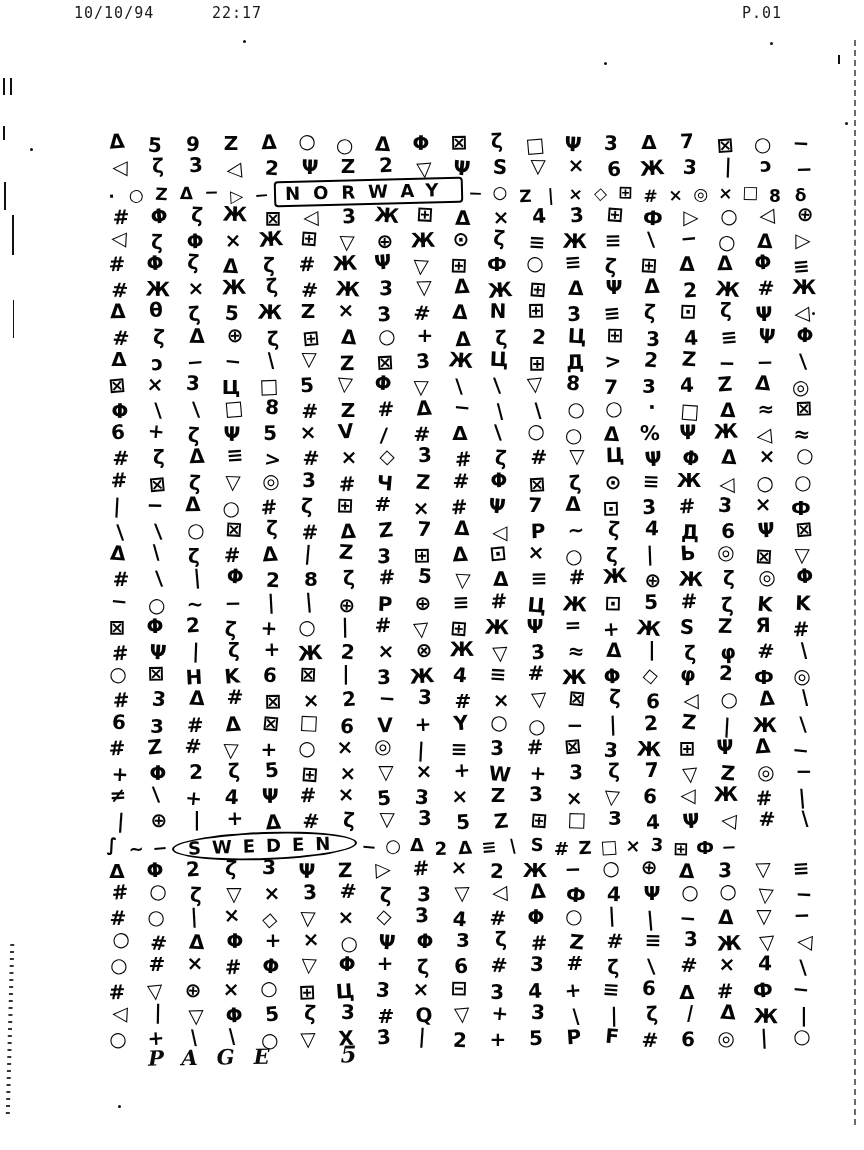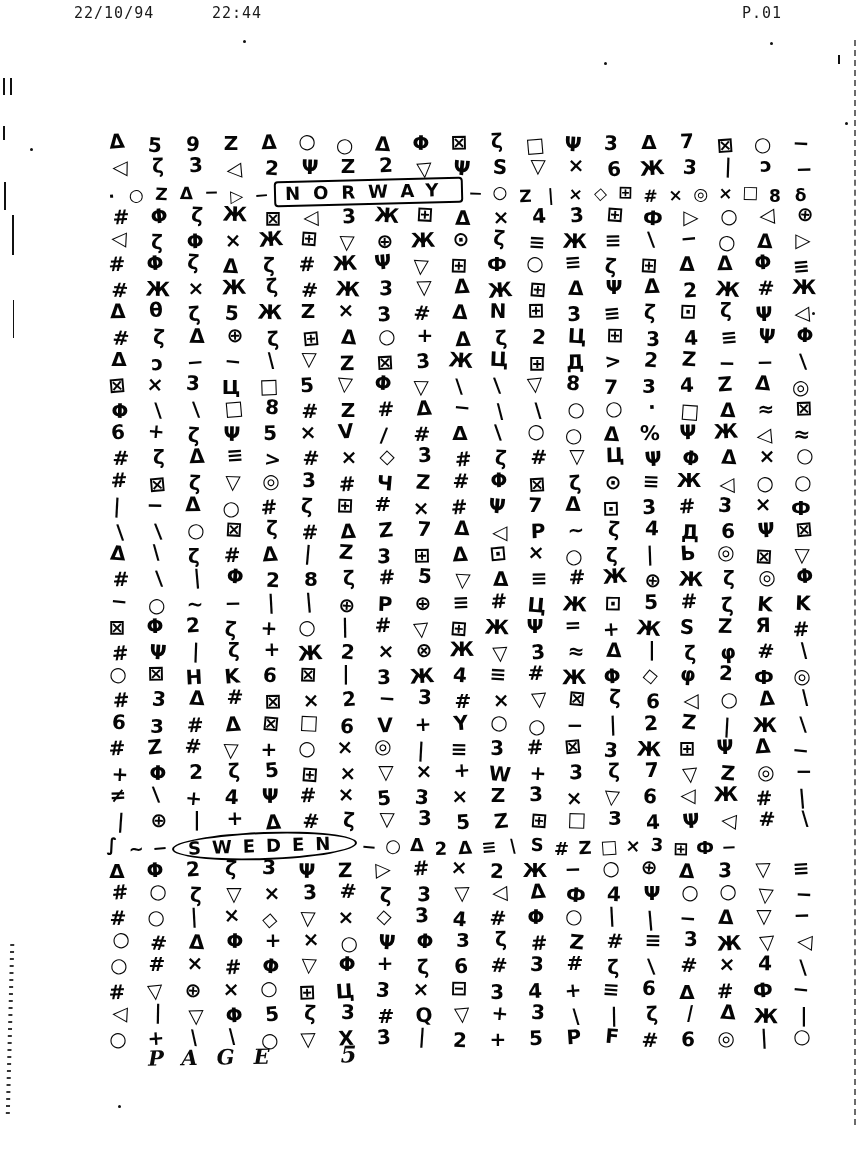--- a/index.html
+++ b/index.html
@@ -39,22 +39,22 @@
      border-right:2px dashed #3a3a3a;opacity:.75;}
   .left-dots{position:absolute;left:8px;top:944px;width:4px;height:172px;opacity:.85;
      background:repeating-linear-gradient(#111 0 2px,transparent 2px 7px);transform:rotate(1.5deg);}
 </style>
 </head>
 <body>
 
 <div class="page">
 
   <div class="fax-header">
-    <span class="fh-date">22/10/94</span>
-    <span class="fh-time">22:44</span>
+    <span class="fh-date">10/10/94</span>
+    <span class="fh-time">22:17</span>
     <span class="fh-page">P.01</span>
   </div>
 
   <div class="sheet">
     <div class="row" style="transform: translateX(-2px);"><span class="syms"><span class="g" style="transform: rotate(-5deg) translateY(-2px);">Δ</span><span class="g" style="transform: rotate(4deg) translateY(2px);">5</span><span class="g" style="transform: rotate(2deg) translateY(1px);">9</span><span class="g" style="transform: rotate(0deg) translateY(0px);">Z</span><span class="g" style="transform: rotate(-2deg) translateY(-1px);">Δ</span><span class="g" style="transform: rotate(-4deg) translateY(-2px);">○</span><span class="g" style="transform: rotate(5deg) translateY(2px);">○</span><span class="g" style="transform: rotate(3deg) translateY(1px);">Δ</span><span class="g" style="transform: rotate(1deg) translateY(0px);">Φ</span><span class="g" style="transform: rotate(-1deg) translateY(-1px);">⊠</span><span class="g" style="transform: rotate(-3deg) translateY(-2px);">ζ</span><span class="g" style="transform: rotate(-5deg) translateY(2px);">□</span><span class="g" style="transform: rotate(4deg) translateY(1px);">Ψ</span><span class="g" style="transform: rotate(2deg) translateY(0px);">3</span><span class="g" style="transform: rotate(0deg) translateY(-1px);">Δ</span><span class="g" style="transform: rotate(-2deg) translateY(-2px);">7</span><span class="g" style="transform: rotate(-4deg) translateY(2px);">⊠</span><span class="g" style="transform: rotate(5deg) translateY(1px);">○</span><span class="g" style="transform: rotate(3deg) translateY(0px);">−</span></span></div>
     <div class="row" style="transform: translateX(1px);"><span class="syms"><span class="g" style="transform: rotate(1deg) translateY(0px);">◁</span><span class="g" style="transform: rotate(-1deg) translateY(-1px);">ζ</span><span class="g" style="transform: rotate(-3deg) translateY(-2px);">3</span><span class="g" style="transform: rotate(-5deg) translateY(2px);">◁</span><span class="g" style="transform: rotate(4deg) translateY(1px);">2</span><span class="g" style="transform: rotate(2deg) translateY(0px);">Ψ</span><span class="g" style="transform: rotate(0deg) translateY(-1px);">Z</span><span class="g" style="transform: rotate(-2deg) translateY(-2px);">2</span><span class="g" style="transform: rotate(-4deg) translateY(2px);">▽</span><span class="g" style="transform: rotate(5deg) translateY(1px);">Ψ</span><span class="g" style="transform: rotate(3deg) translateY(0px);">S</span><span class="g" style="transform: rotate(1deg) translateY(-1px);">▽</span><span class="g" style="transform: rotate(-1deg) translateY(-2px);">×</span><span class="g" style="transform: rotate(-3deg) translateY(2px);">6</span><span class="g" style="transform: rotate(-5deg) translateY(1px);">Ж</span><span class="g" style="transform: rotate(4deg) translateY(0px);">3</span><span class="g" style="transform: rotate(2deg) translateY(-1px);">|</span><span class="g" style="transform: rotate(0deg) translateY(-2px);">ɔ</span><span class="g" style="transform: rotate(-2deg) translateY(2px);">−</span></span></div>
     <div class="row row-norway" style="transform: translateX(-1px);">
       <span class="syms"><span class="g" style="transform: rotate(-4deg) translateY(2px);">·</span><span class="g" style="transform: rotate(5deg) translateY(1px);">○</span><span class="g" style="transform: rotate(3deg) translateY(0px);">Z</span><span class="g" style="transform: rotate(1deg) translateY(-1px);">Δ</span><span class="g" style="transform: rotate(-1deg) translateY(-2px);">−</span><span class="g" style="transform: rotate(-3deg) translateY(2px);">▷</span><span class="g" style="transform: rotate(-5deg) translateY(1px);">−</span></span><span class="word-box">NORWAY</span><span class="syms"><span class="g" style="transform: rotate(2deg) translateY(-1px);">−</span><span class="g" style="transform: rotate(0deg) translateY(-2px);">○</span><span class="g" style="transform: rotate(-2deg) translateY(2px);">Z</span><span class="g" style="transform: rotate(-4deg) translateY(1px);">|</span><span class="g" style="transform: rotate(5deg) translateY(0px);">×</span><span class="g" style="transform: rotate(3deg) translateY(-1px);">◇</span><span class="g" style="transform: rotate(1deg) translateY(-2px);">⊞</span><span class="g" style="transform: rotate(-1deg) translateY(2px);">#</span><span class="g" style="transform: rotate(-3deg) translateY(1px);">×</span><span class="g" style="transform: rotate(-5deg) translateY(0px);">◎</span><span class="g" style="transform: rotate(4deg) translateY(-1px);">×</span><span class="g" style="transform: rotate(2deg) translateY(-2px);">□</span><span class="g" style="transform: rotate(0deg) translateY(2px);">8</span><span class="g" style="transform: rotate(-2deg) translateY(1px);">δ</span></span>
     </div>
     <div class="row" style="transform: translateX(2px);"><span class="syms"><span class="g" style="transform: rotate(-3deg) translateY(1px);">#</span><span class="g" style="transform: rotate(-5deg) translateY(0px);">Φ</span><span class="g" style="transform: rotate(4deg) translateY(-1px);">ζ</span><span class="g" style="transform: rotate(2deg) translateY(-2px);">Ж</span><span class="g" style="transform: rotate(0deg) translateY(2px);">⊠</span><span class="g" style="transform: rotate(-2deg) translateY(1px);">◁</span><span class="g" style="transform: rotate(-4deg) translateY(0px);">3</span><span class="g" style="transform: rotate(5deg) translateY(-1px);">Ж</span><span class="g" style="transform: rotate(3deg) translateY(-2px);">⊞</span><span class="g" style="transform: rotate(1deg) translateY(2px);">Δ</span><span class="g" style="transform: rotate(-1deg) translateY(1px);">×</span><span class="g" style="transform: rotate(-3deg) translateY(0px);">4</span><span class="g" style="transform: rotate(-5deg) translateY(-1px);">3</span><span class="g" style="transform: rotate(4deg) translateY(-2px);">⊞</span><span class="g" style="transform: rotate(2deg) translateY(2px);">Ф</span><span class="g" style="transform: rotate(0deg) translateY(1px);">▷</span><span class="g" style="transform: rotate(-2deg) translateY(0px);">○</span><span class="g" style="transform: rotate(-4deg) translateY(-1px);">◁</span><span class="g" style="transform: rotate(5deg) translateY(-2px);">⊕</span></span></div>

